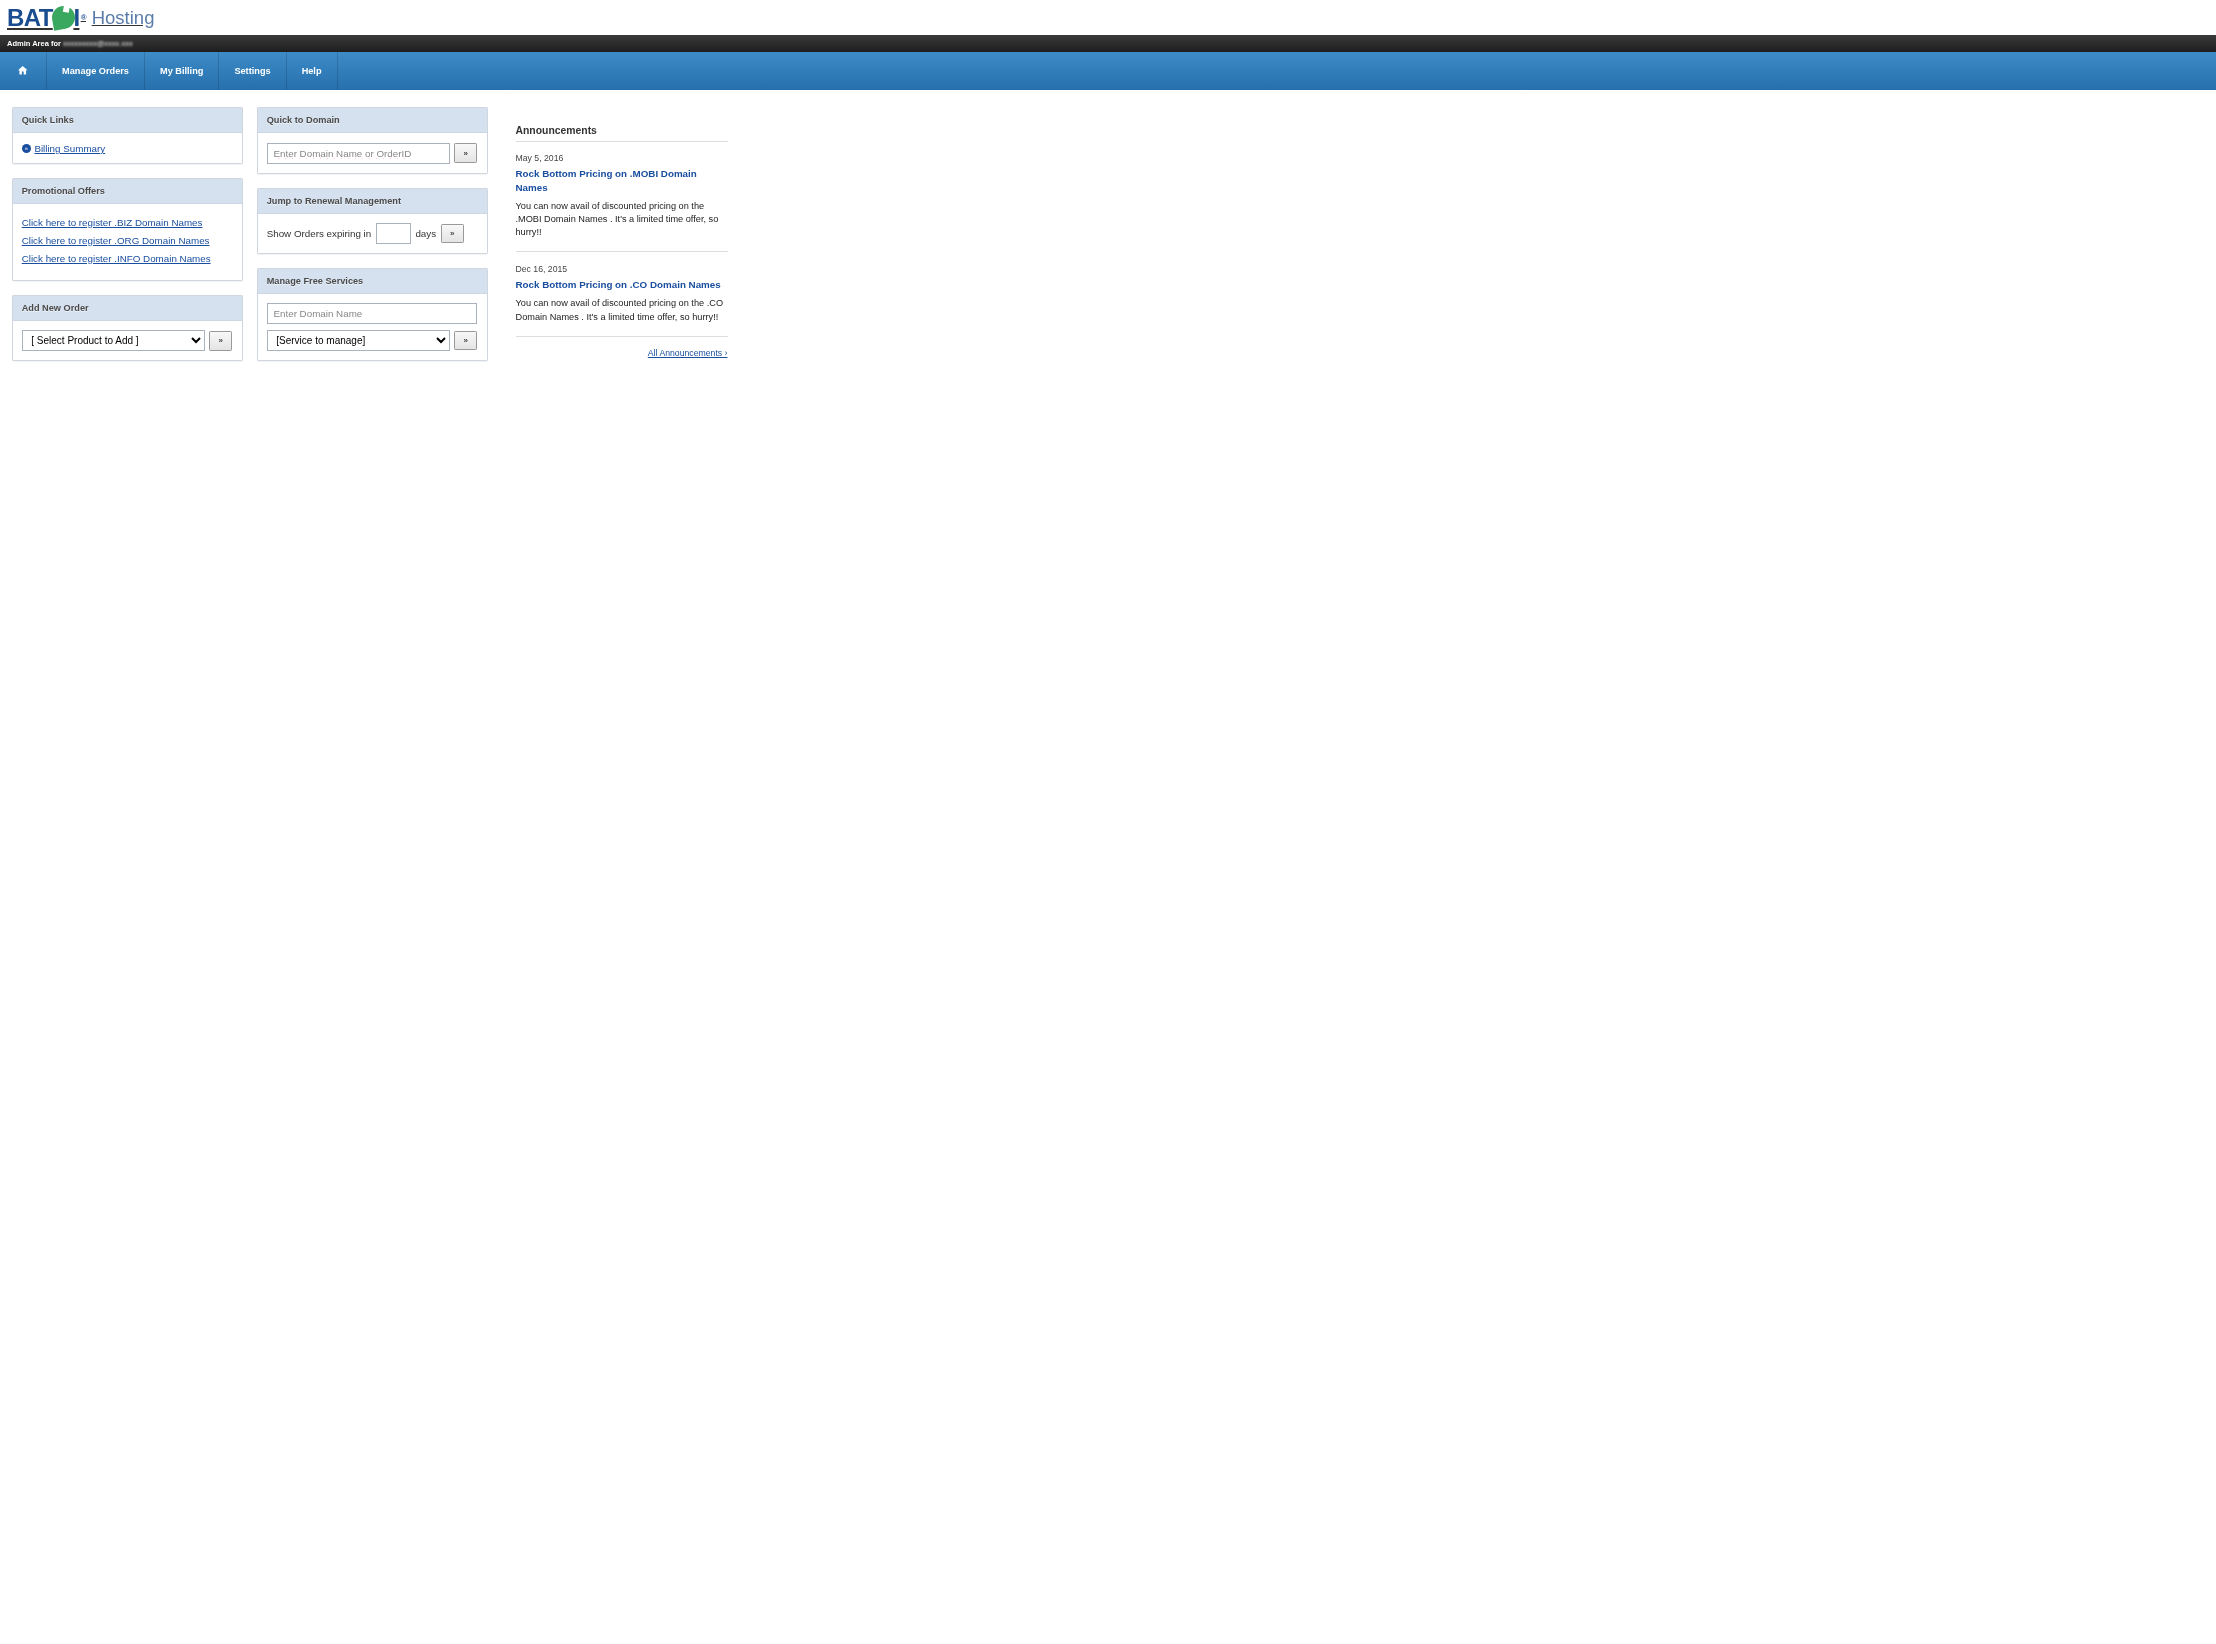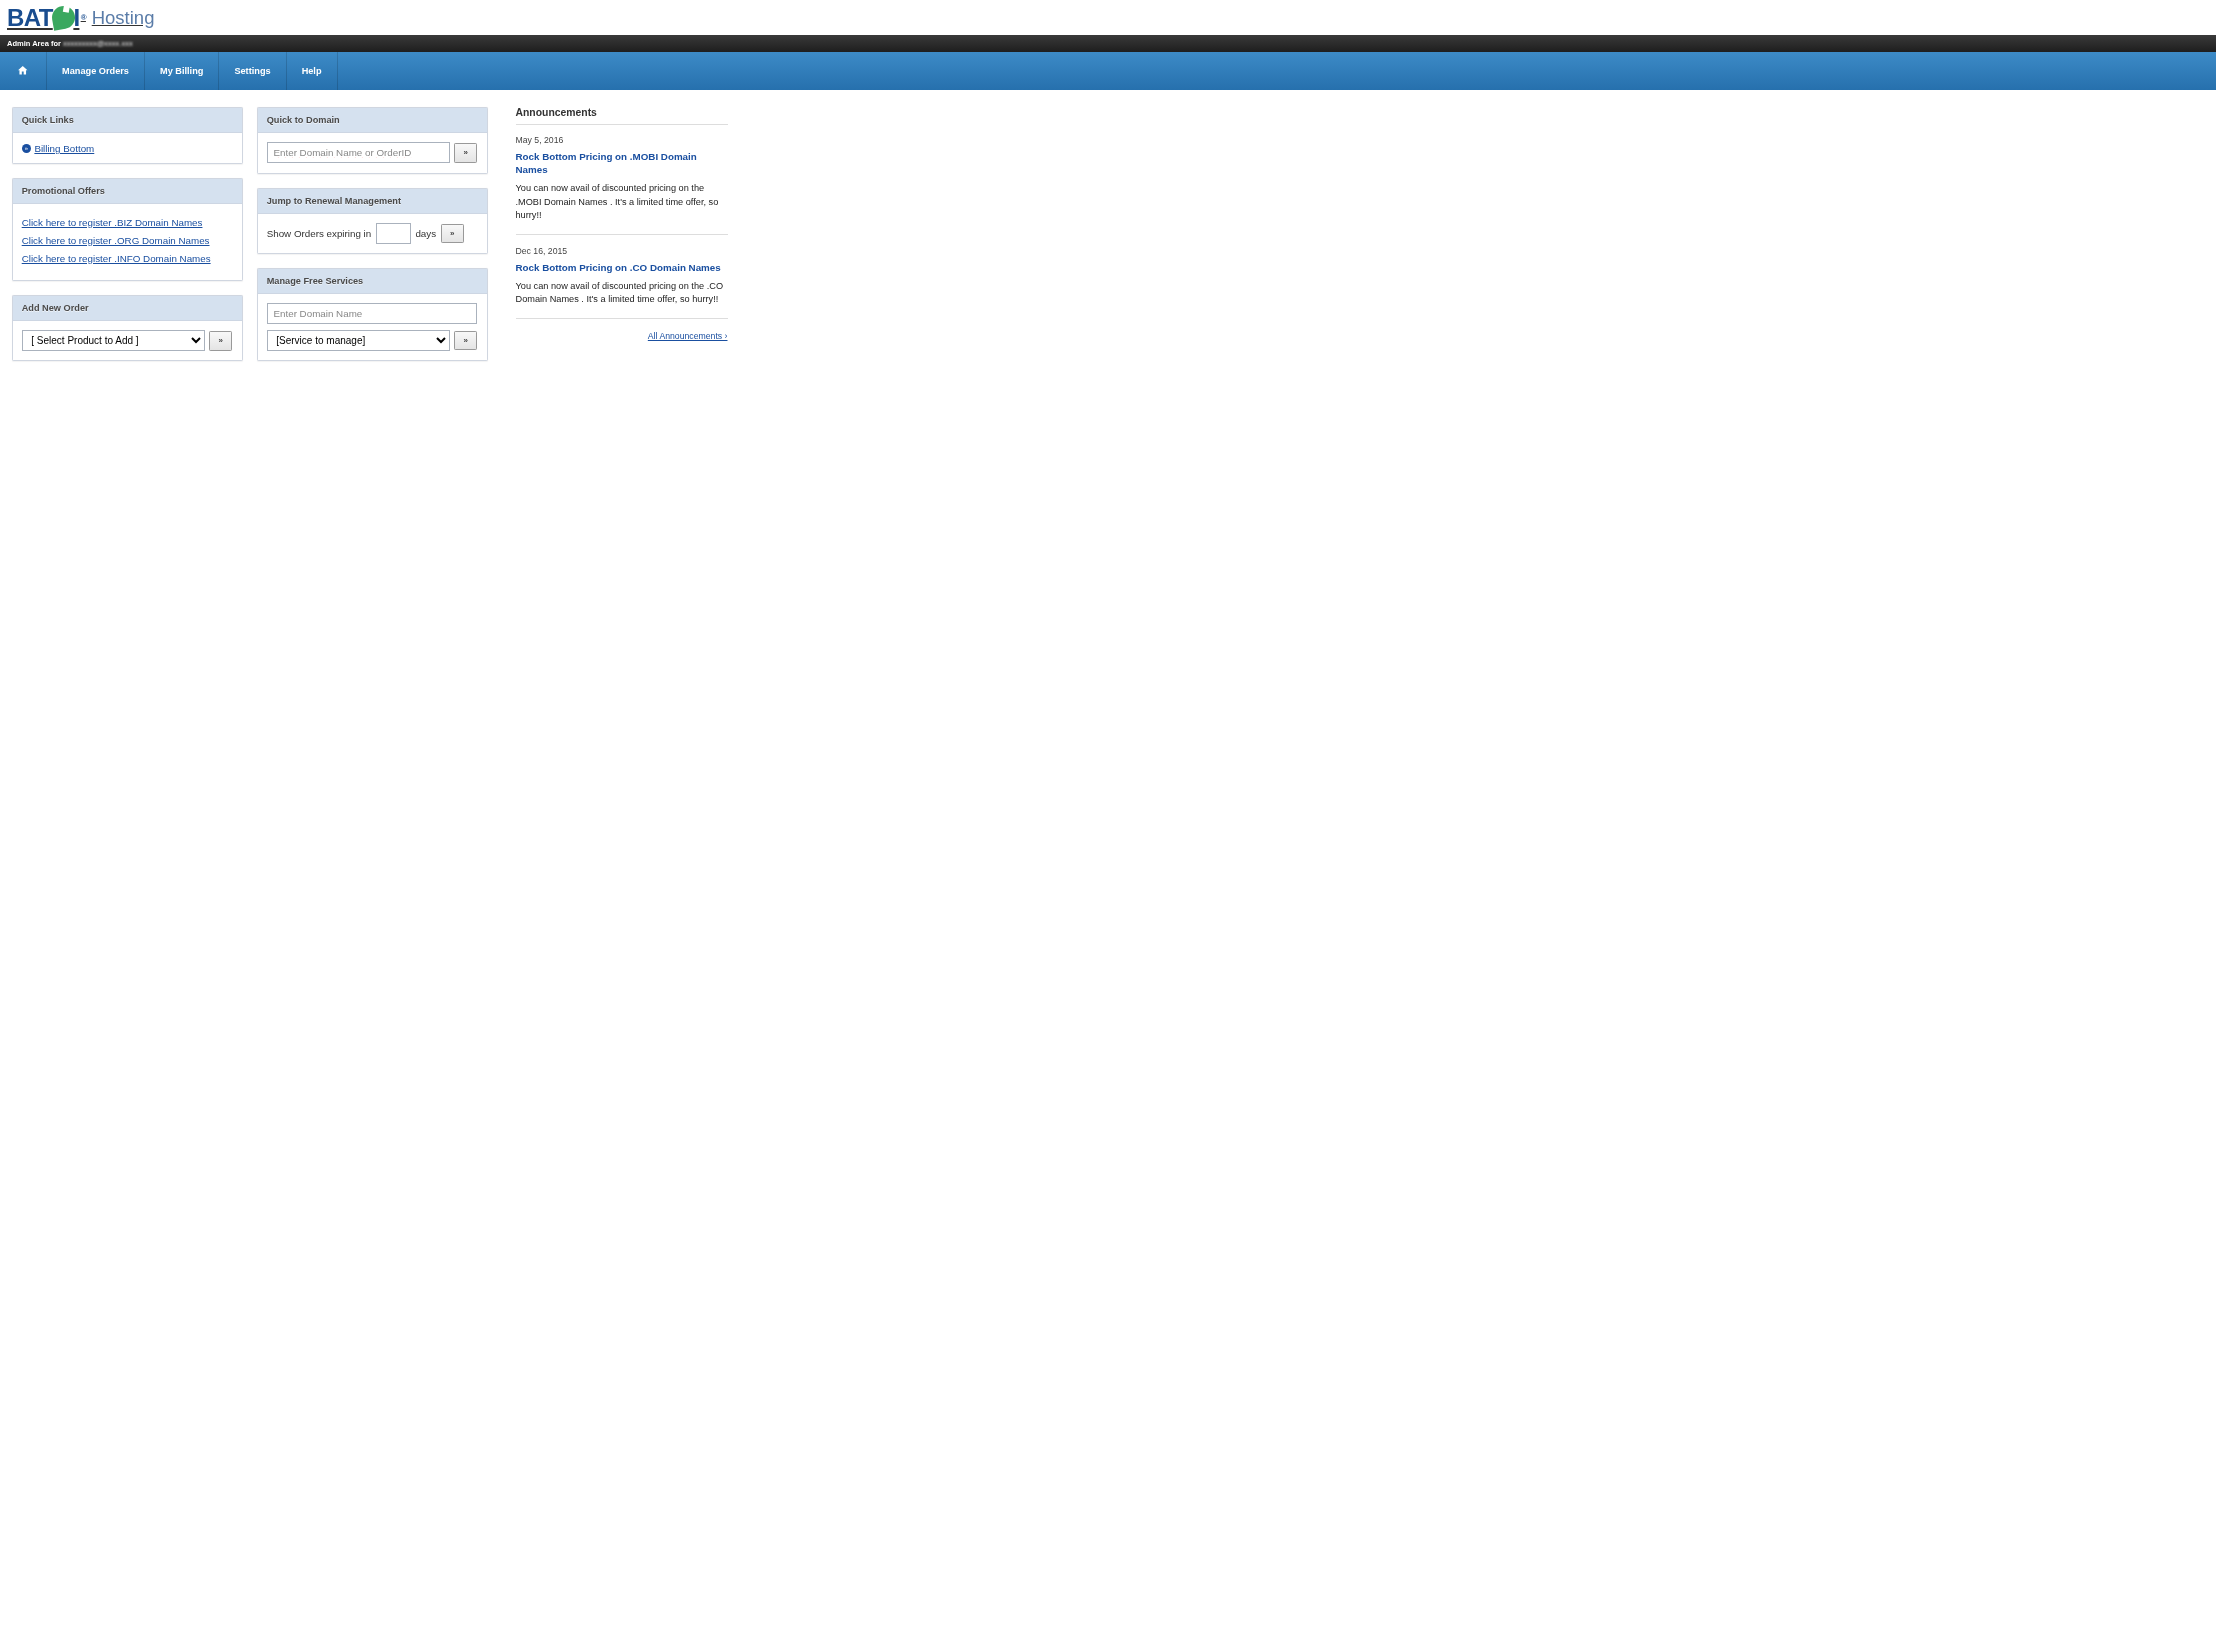--- a/index.html
+++ b/index.html
@@ -17,21 +17,21 @@
 .admin-bar { background: linear-gradient(#3a3a3a,#1e1e1e); color: #fff; font-size: 7.5px; padding: 4px 7px; font-weight: bold;}
 .admin-bar .obscured { filter: blur(1.2px); opacity: .9; font-weight: normal;}
 
 
 .nav-bar { background: linear-gradient(#3d8bc7,#2670ad); display: flex; align-items: stretch; }
 .nav-item { color: #fff; font-weight: bold; font-size: 9.2px; padding: 14px 15px; border-right: 0.6px solid rgba(0,0,0,.15); text-decoration: none; cursor: pointer; display: flex; align-items: center; }
 .nav-item.home { padding: 11.5px 17.3px; }
 .nav-item svg { fill: #fff; }
 
 
-.main { display: flex; gap: 14px; padding: 17.3px 11.5px; max-width: 739px; }
+.main { display: flex; gap: 14px; padding: 17.3px 11.5px; max-width: 739px; align-items: center; }
 .col { flex: 1 1 0; min-width: 0; }
 .col-a { flex: 0 0 231px; }
 .col-b { flex: 0 0 231px; }
 .col-c { flex: 1; padding-left: 14px; }
 
 
 .panel { border: 0.6px solid #d0d6e0; border-radius: 1.2px; margin-bottom: 14px; box-shadow: 0 0.6px 1.2px rgba(0,0,0,.05); background: #fff; }
 .panel-hd { background: #d5e1ef; color: #4a4a4a; font-weight: bold; font-size: 9.2px; padding: 7px 9.2px; border-bottom: 0.6px solid #cdd6e3; text-shadow: 0 0.6px 0 rgba(255,255,255,.6); }
 .panel-bd { padding: 9.2px; }
 
@@ -96,21 +96,21 @@
 
 <div class="main">
 
   <div class="col col-a">
 
     <div class="panel">
       <div class="panel-hd">Quick Links</div>
       <div class="panel-bd">
         <a class="arrow-link">
           <span class="arrow-badge">»</span>
-          <span>Billing Bottom</span>
+          <span>Billing Summary</span>
         </a>
       </div>
     </div>
 
     <div class="panel">
       <div class="panel-hd">Promotional Offers</div>
       <div class="panel-bd">
         <a class="promo-link">Click here to register .BIZ Domain Names</a>
         <a class="promo-link">Click here to register .ORG Domain Names</a>
         <a class="promo-link">Click here to register .INFO Domain Names</a>

